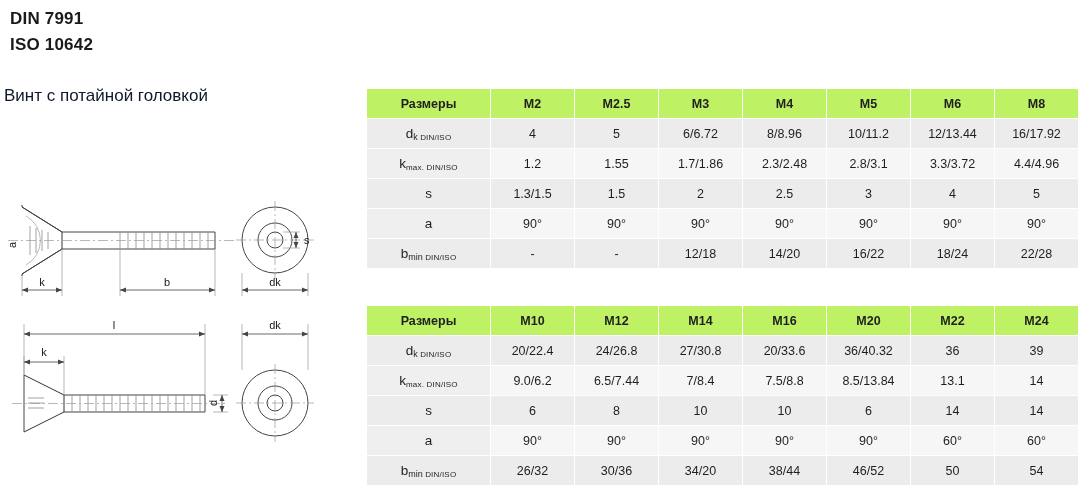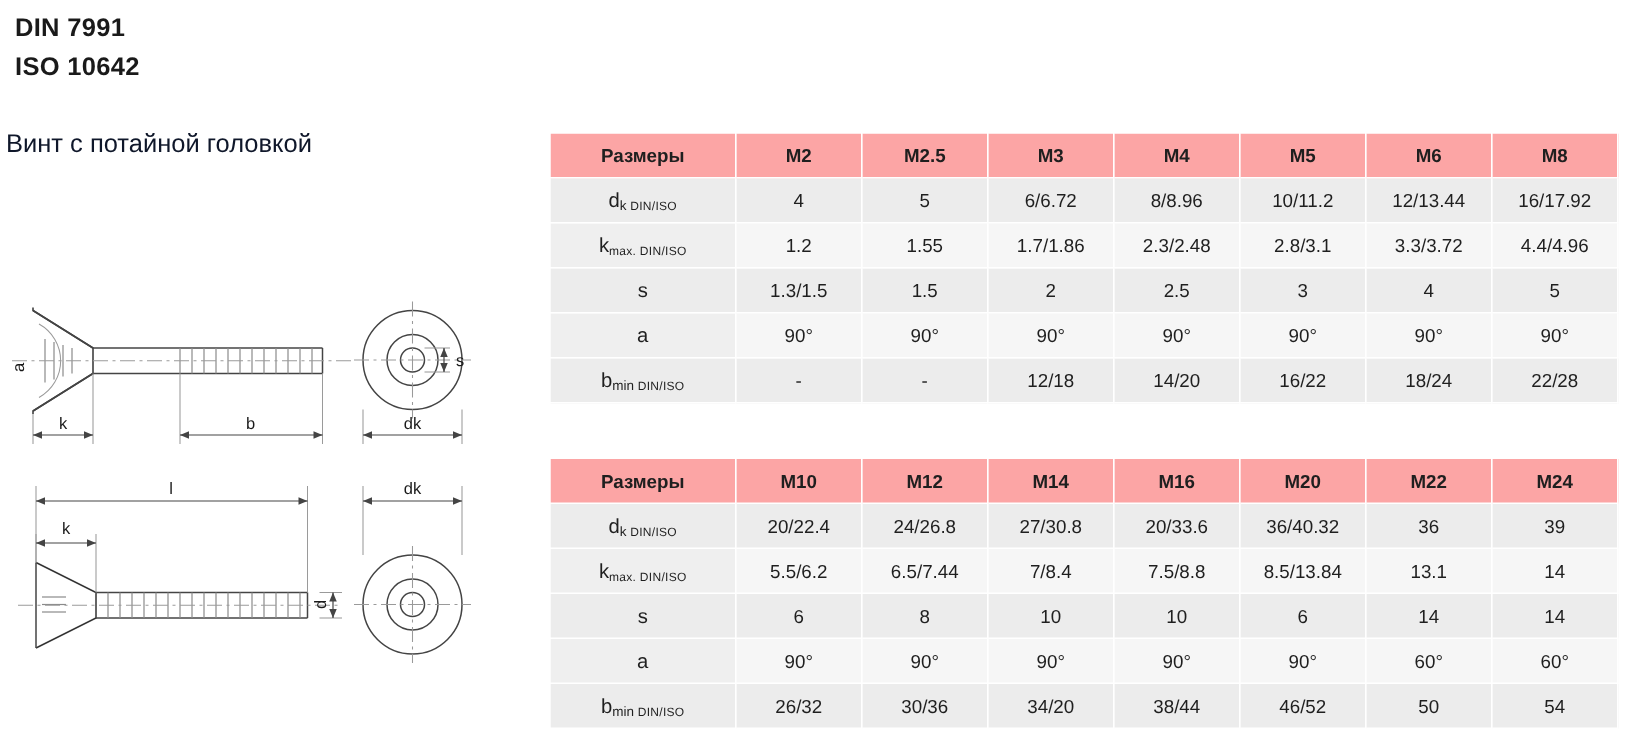--- a/index.html
+++ b/index.html
@@ -61,21 +61,21 @@
   }
   th, td {
     border: 1px solid #ffffff;
     text-align: center;
     vertical-align: middle;
     height: 29px;
     padding: 0 2px;
     color: #1f1f1f;
   }
   thead th {
-    background: #fca5a5;
+    background: #bef264;
     font-weight: bold;
     font-size: 12.5px;
   }
   tbody tr:nth-child(odd) td { background: #ececec; }
   tbody tr:nth-child(even) td { background: #f6f6f6; }
   tbody td.rowhead {
     background: #e2e2e2;
     font-size: 13px;
   }
   tbody tr:nth-child(even) td.rowhead { background: #efefef; }
@@ -379,21 +379,21 @@
           <td>20/22.4</td>
           <td>24/26.8</td>
           <td>27/30.8</td>
           <td>20/33.6</td>
           <td>36/40.32</td>
           <td>36</td>
           <td>39</td>
         </tr>
         <tr>
           <td class="rowhead"><span class="lbl-main">k</span><span class="subsm">max. DIN/ISO</span></td>
-          <td>5.5/6.2</td>
+          <td>9.0/6.2</td>
           <td>6.5/7.44</td>
           <td>7/8.4</td>
           <td>7.5/8.8</td>
           <td>8.5/13.84</td>
           <td>13.1</td>
           <td>14</td>
         </tr>
         <tr>
           <td class="rowhead"><span class="lbl-main">s</span></td>
           <td>6</td>

